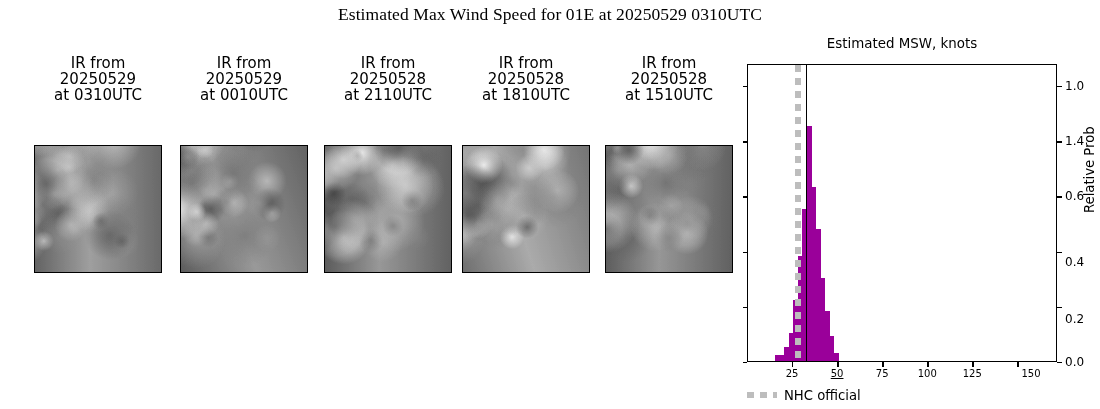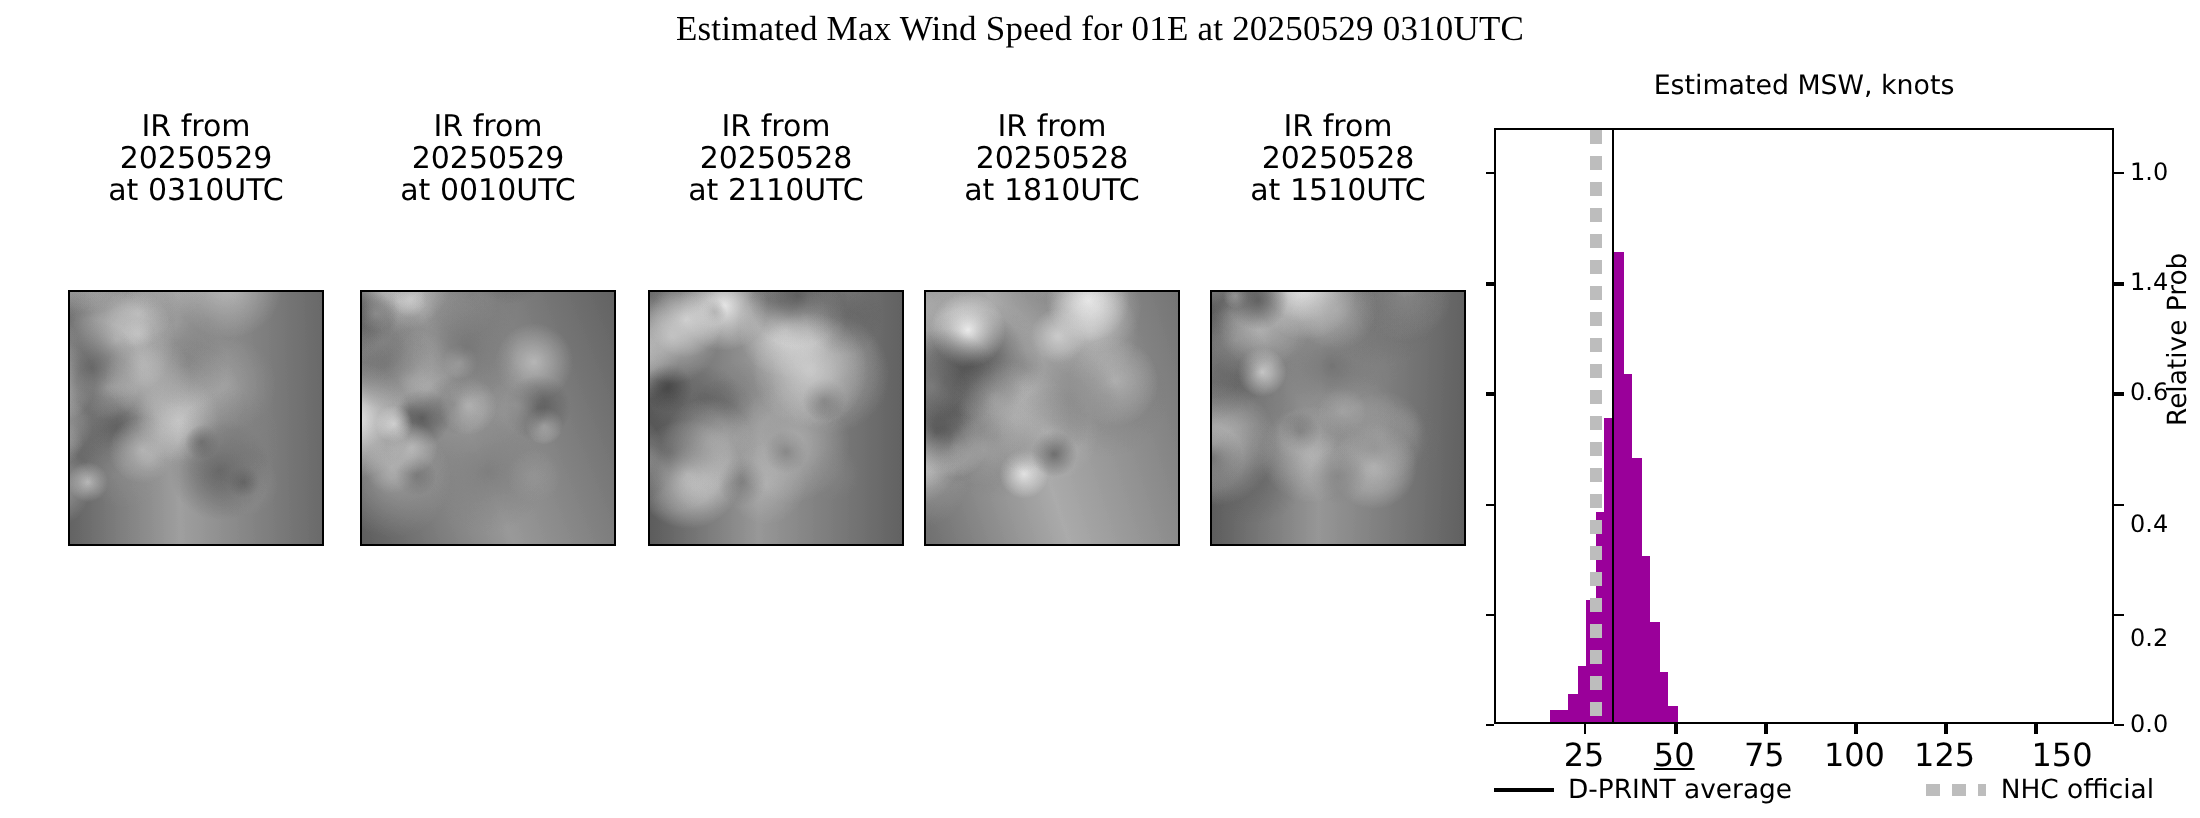--- a/index.html
+++ b/index.html
@@ -118,21 +118,21 @@
   .xtick {
     position: absolute;
     top: 100%;
     width: 1.4px;
     height: 4.5px;
     background: #000;
   }
   .xtick-label {
     position: absolute;
     top: calc(100% + 6px);
-    font-size: 16px;
+    font-size: 10px;
     transform: translateX(-50%);
     white-space: nowrap;
   }
   .ytick {
     position: absolute;
     left: 100%;
     width: 4.5px;
     height: 1.4px;
     background: #000;
   }
@@ -293,20 +293,16 @@
     <div class="ytick-label" style="top: 77.2593px;">1.4</div>
     <div class="ytick" style="top: 22.0741px;"></div>
     <div class="ytick-left" style="top: 22.0741px;"></div>
     <div class="ytick-label" style="top: 22.0741px;">1.0</div>
   </div>
 
 <div id="ylabel">Relative Prob</div>
 
 <div id="hist-legend">
   <div class="legend-entry">
-    <span class="legend-swatch-line"></span>
-    <span class="legend-text">D-PRINT average</span>
-  </div>
-  <div class="legend-entry">
     <span class="legend-swatch-dashed"></span>
     <span class="legend-text">NHC official</span>
   </div>
 </div>
 
 </body></html>

